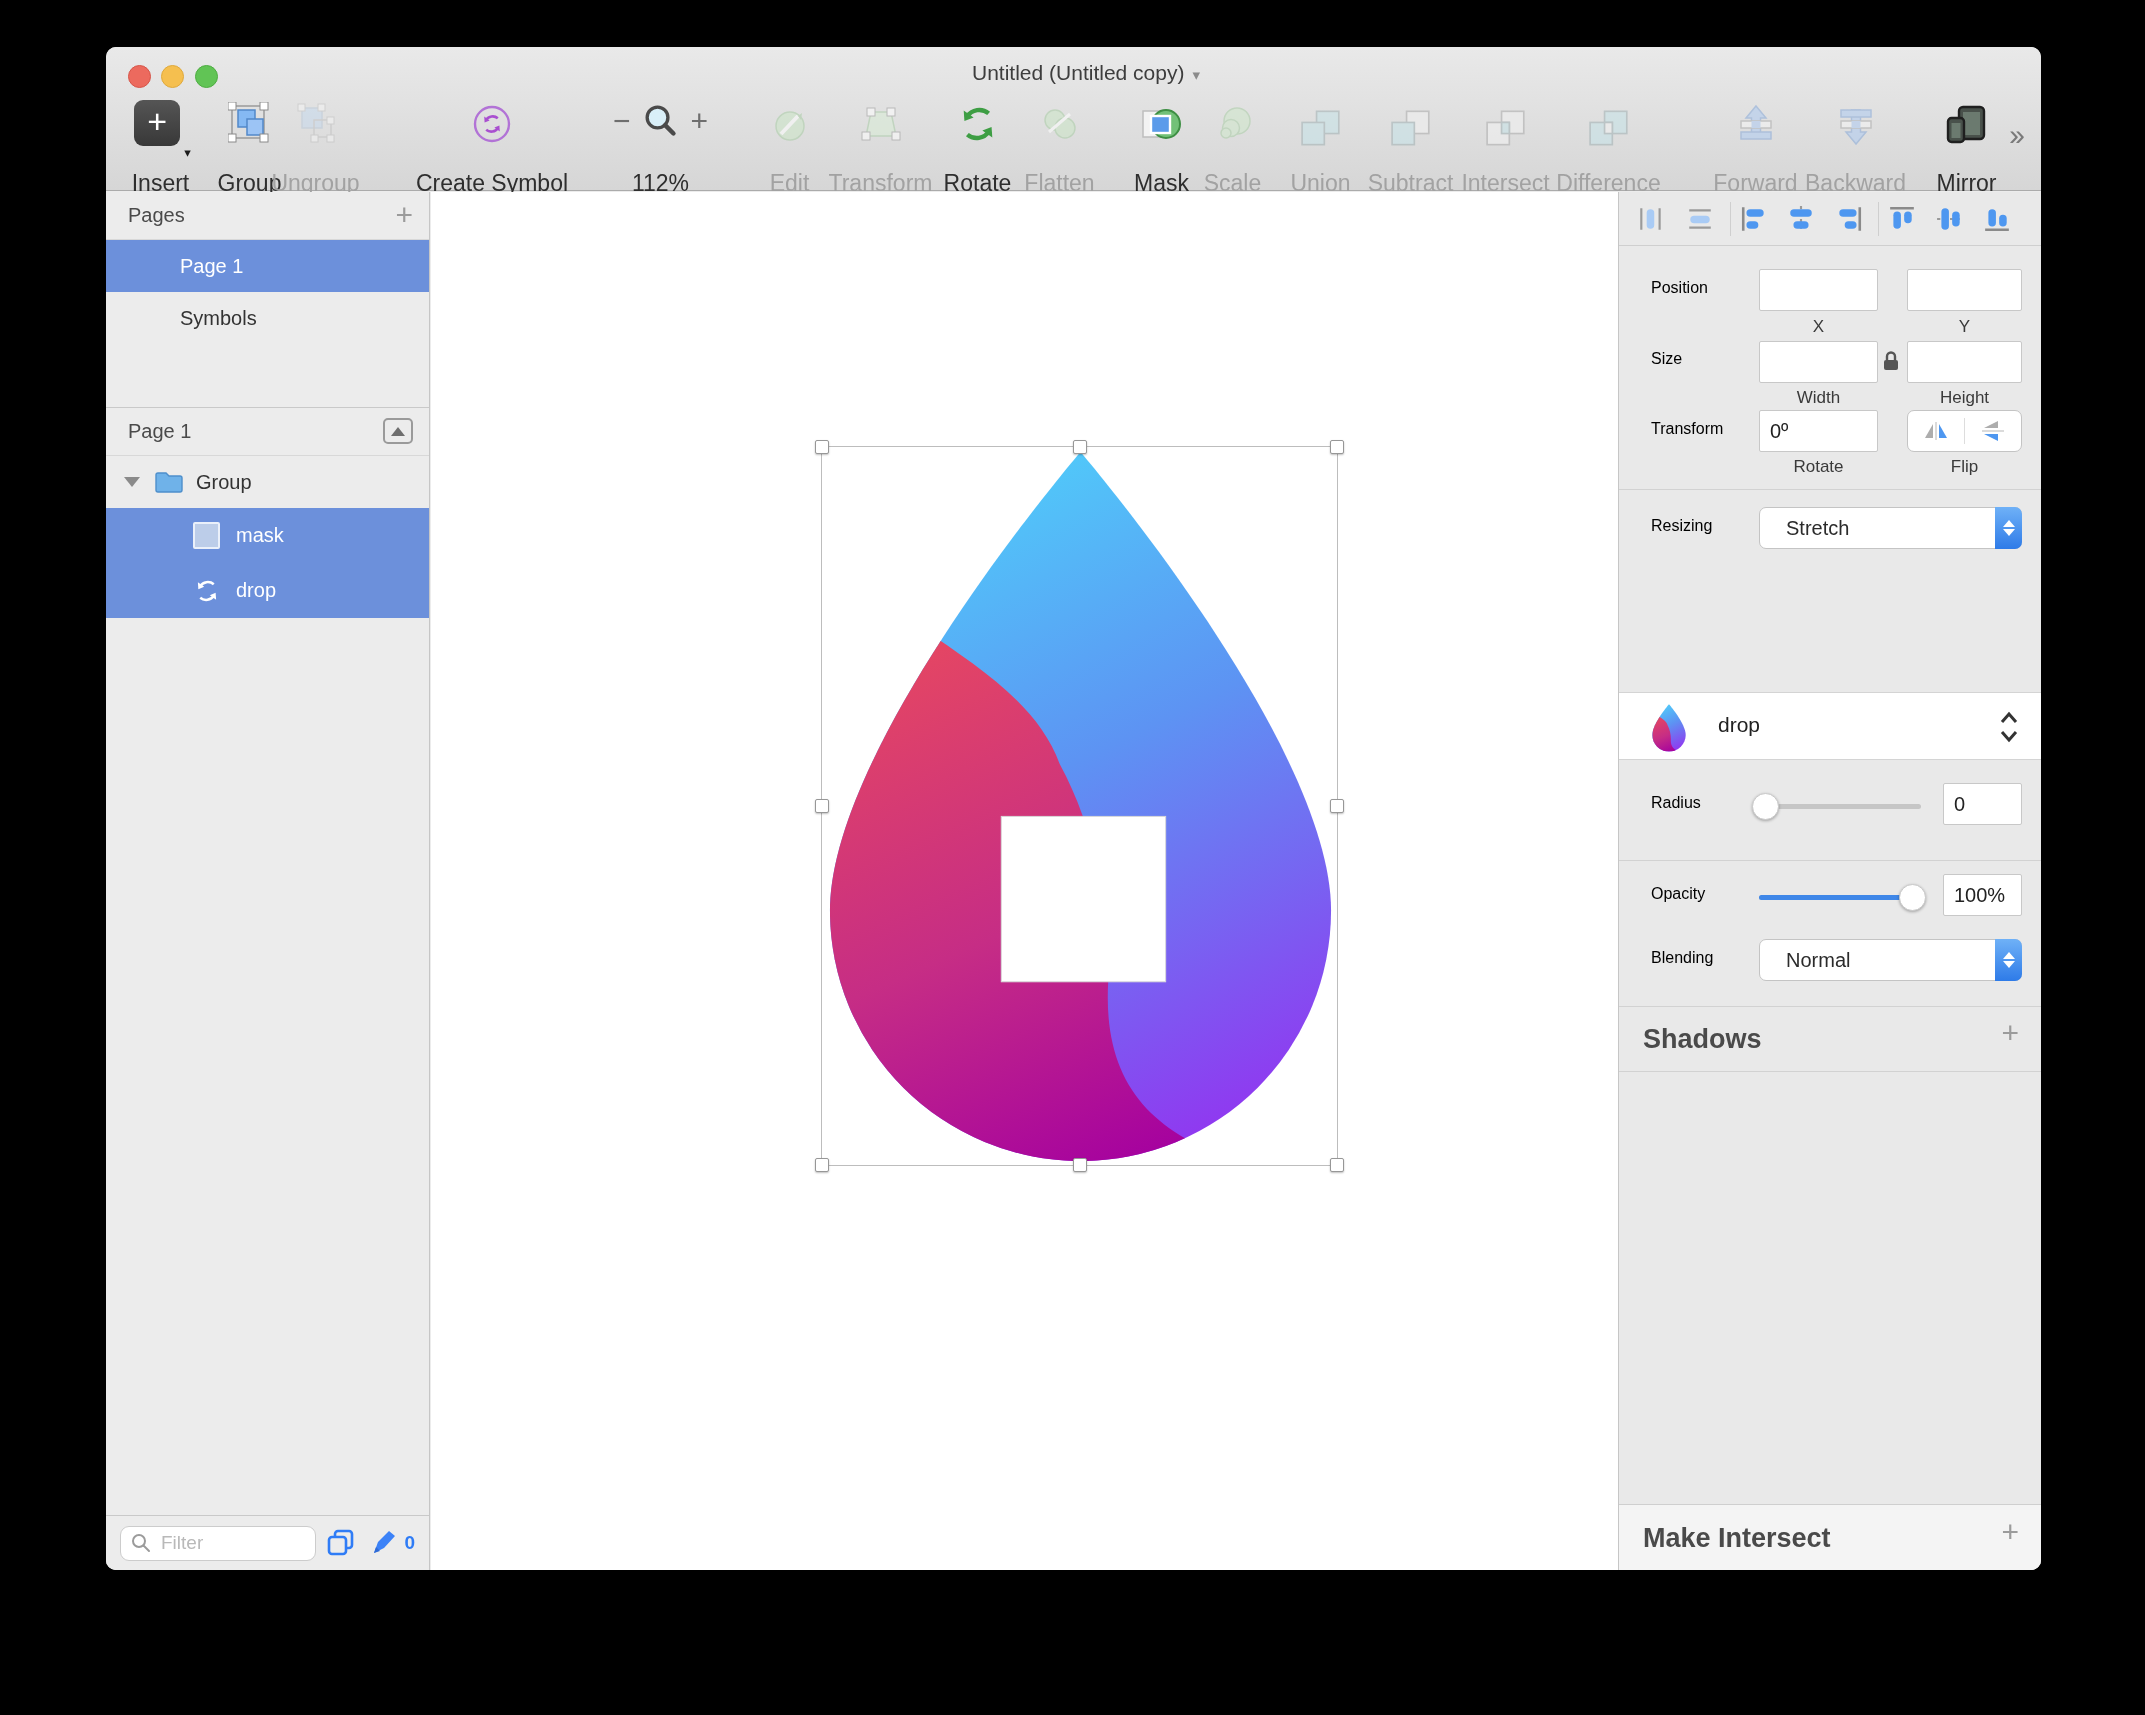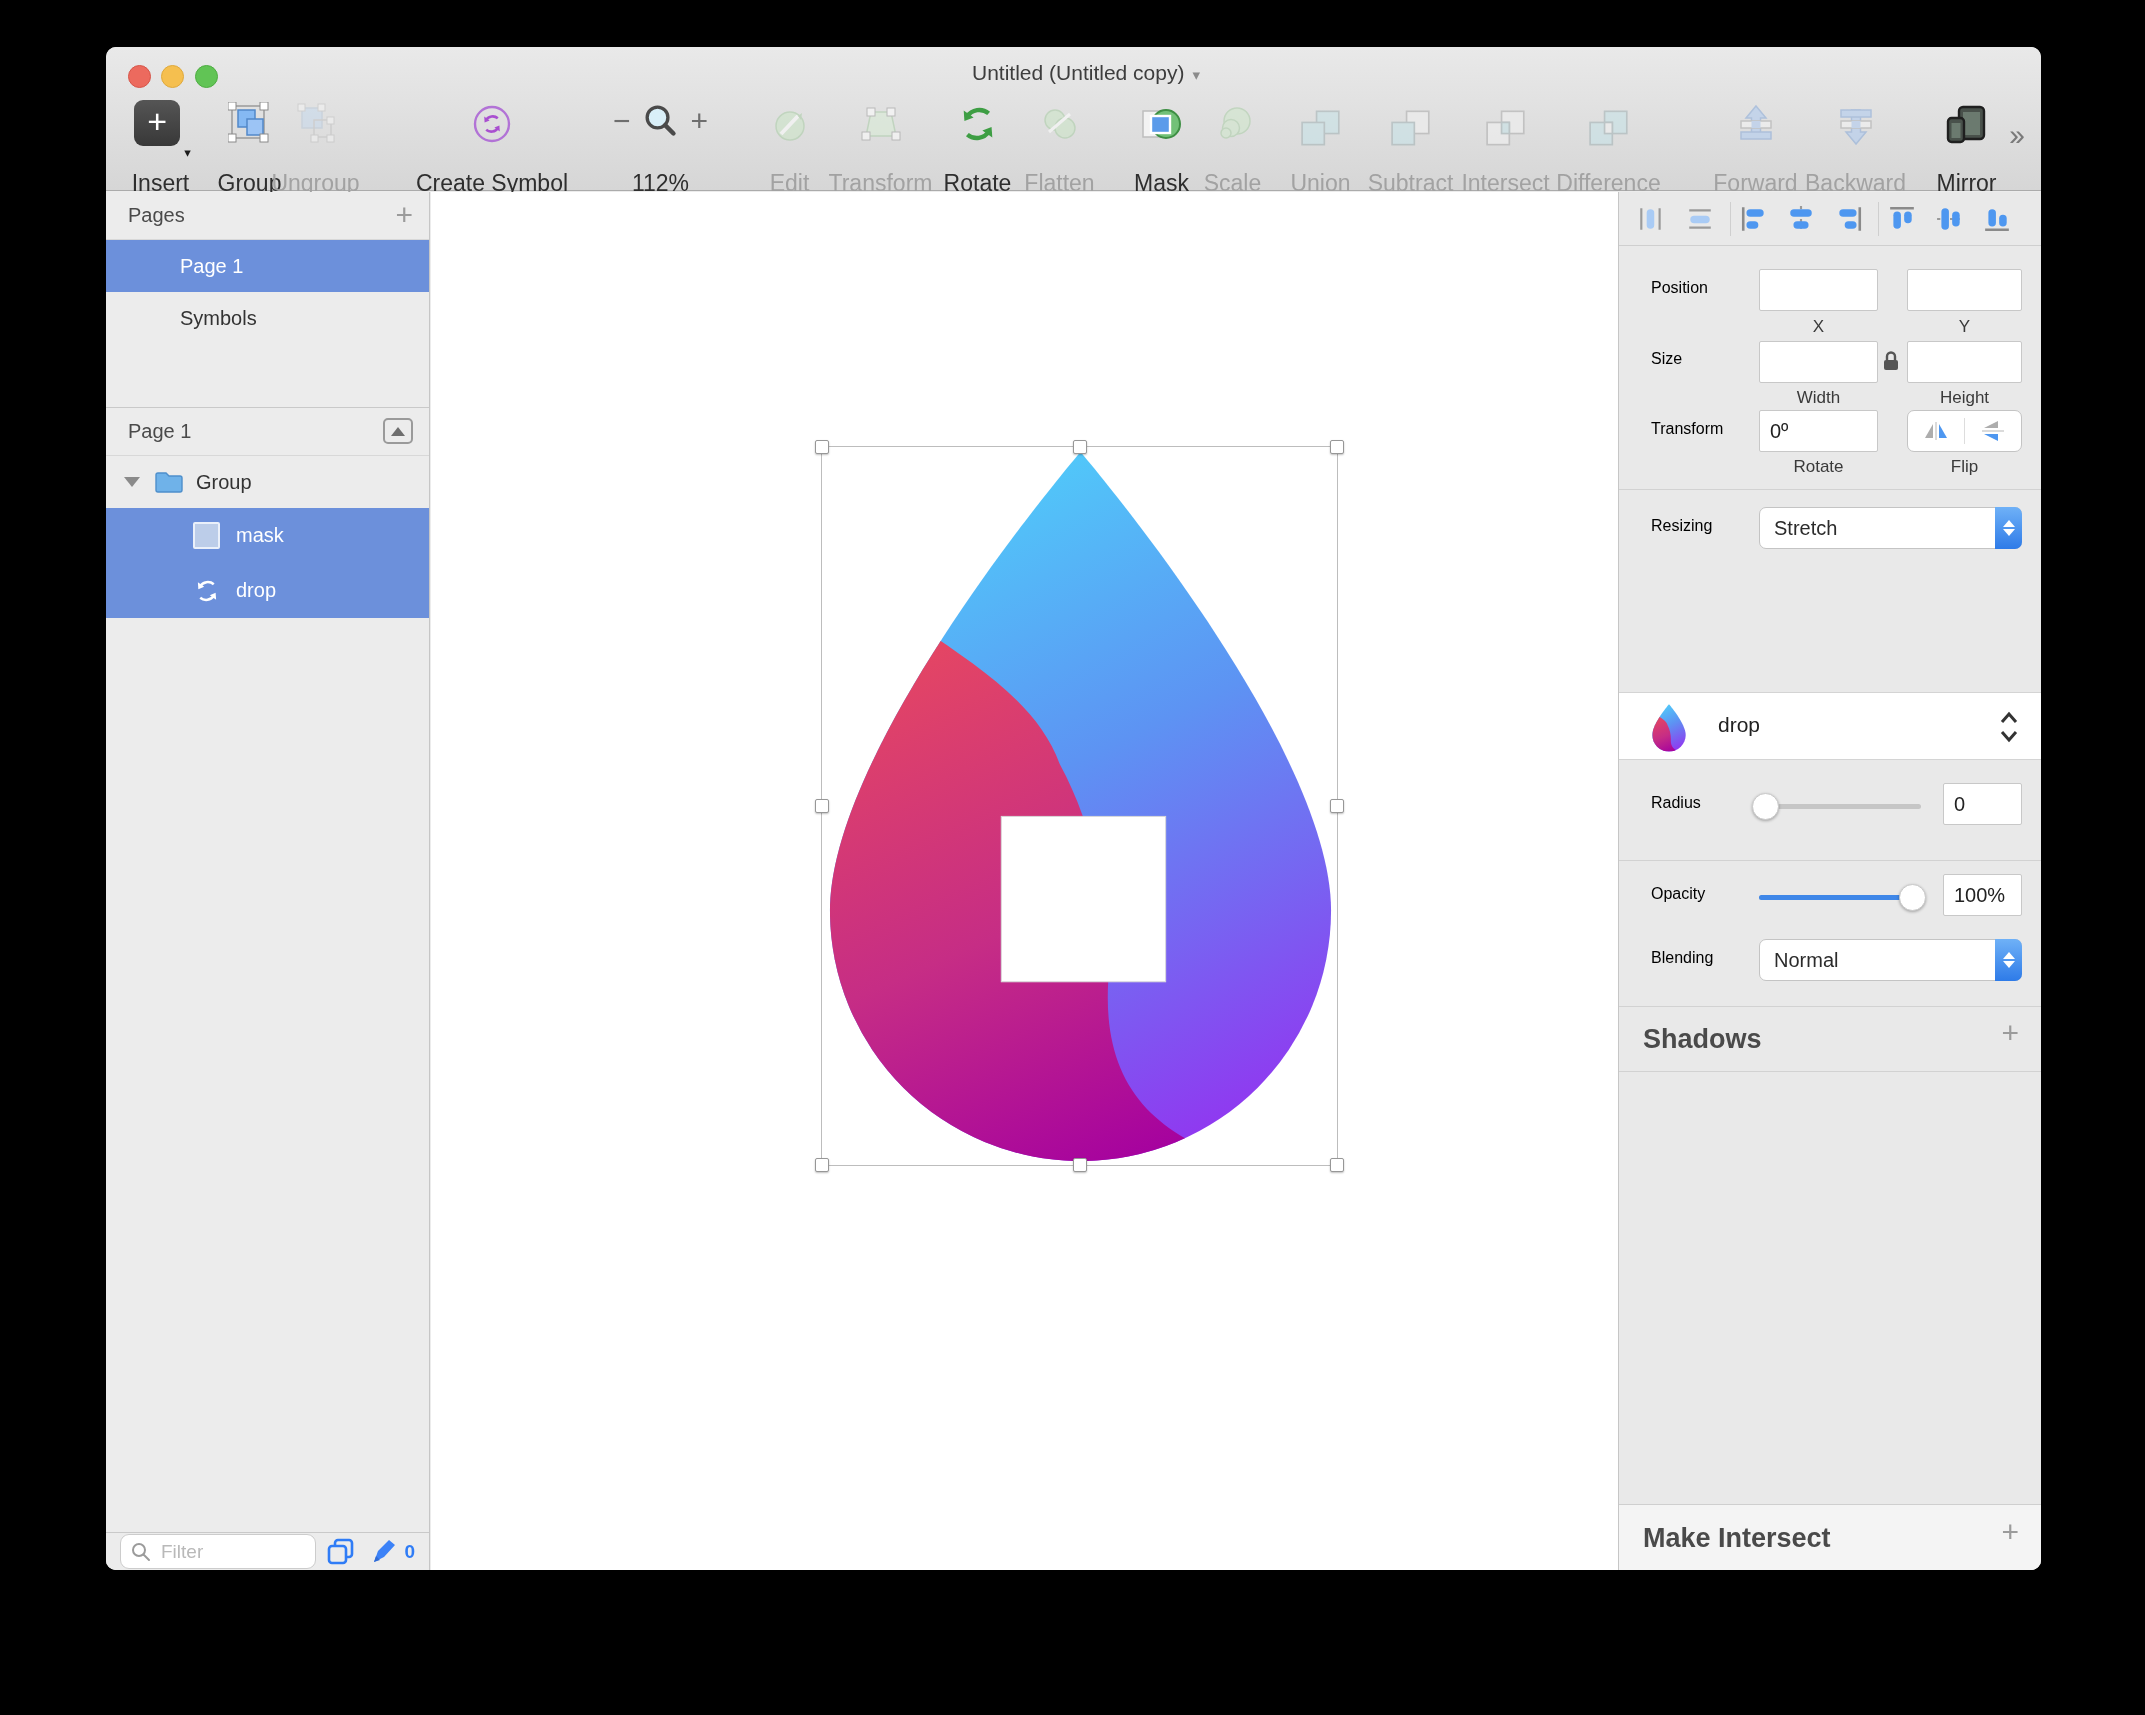--- a/index.html
+++ b/index.html
@@ -33,21 +33,21 @@
   .p-row.sel{background:#6C90DB;color:#fff;}
   #pages-spacer{height:64px;border-bottom:1px solid #C9C9C9;}
   .l-row{height:52px;display:flex;align-items:center;font-size:20px;color:#333;position:relative;}
   .l-row.sel{background:#6C90DB;color:#fff;height:55px;}
   #layers-hdr-icon{position:absolute;right:16px;top:10px;width:30px;height:26px;border:2px solid #9A9A9A;
     border-radius:5px;display:flex;align-items:center;justify-content:center;}
   #layers-hdr-icon .tri{width:0;height:0;border-left:7px solid transparent;border-right:7px solid transparent;
     border-bottom:9px solid #6E6E6E;}
   .caret-down{width:0;height:0;border-left:8px solid transparent;border-right:8px solid transparent;
     border-top:10px solid #8A8A8A;margin:0 14px 0 18px;}
-  #bottom-bar{position:absolute;left:0;right:0;bottom:0;height:38px;border-top:1px solid #C9C9C9;
+  #bottom-bar{position:absolute;left:0;right:0;bottom:0;height:55px;border-top:1px solid #C9C9C9;
     background:#ECECEC;display:flex;align-items:center;}
   #filter-box{margin-left:14px;width:196px;height:35px;border:1px solid #CCC;border-radius:9px;background:#fff;
     display:flex;align-items:center;padding:0 10px;}
   #filter-box input{border:none;outline:none;width:129px;font-size:19px;color:#555;margin-left:8px;
     font-family:"Liberation Sans",sans-serif;background:transparent;}
   #filter-box input::placeholder{color:#B9B9B9;}
   #badge-count{color:#2F7CF6;font-size:19px;font-weight:bold;margin-left:6px;}
   
   #canvas{position:absolute;left:325px;top:145px;width:1188px;bottom:0;background:#fff;}
   #selection{position:absolute;left:390px;top:254px;width:517px;height:720px;border:1px solid #BDBDBD;}
@@ -56,21 +56,21 @@
   
   #inspector{position:absolute;right:0;top:145px;width:423px;bottom:0;background:#E9E9E9;border-left:1px solid #C6C6C6;font-size:20px;color:#2B2B2B;}
   #align-row{position:relative;height:54px;border-bottom:1px solid #CFCFCF;}
   .al{position:absolute;top:13px;width:28px;height:28px;}
   .vdiv{position:absolute;top:10px;width:1px;height:34px;background:#CFCFCF;}
   .insp-label{position:absolute;left:32px;font-size:16px;color:#000000;}
   .field{position:absolute;height:42px;background:#fff;border:1px solid #C8C8C8;border-radius:2px;
     font-size:20px;color:#222;padding:0 10px;font-family:"Liberation Sans",sans-serif;outline:none;}
   .sub{position:absolute;font-size:17px;color:#3A3A3A;text-align:center;width:119px;}
   .dropdown{position:absolute;height:42px;background:#fff;border:1px solid #C4C4C4;border-radius:7px;
-    display:flex;align-items:center;padding-left:14px;}
+    display:flex;align-items:center;padding-left:26px;}
   .dd-cap{position:absolute;right:-1px;top:-1px;width:27px;height:42px;border-radius:0 7px 7px 0;
     background:linear-gradient(#6FB1F7,#2E7BE8);display:flex;flex-direction:column;align-items:center;justify-content:center;gap:2px;}
   .chev-w{width:0;height:0;border-left:6px solid transparent;border-right:6px solid transparent;}
   .chev-w.up{border-bottom:7px solid #fff;}
   .chev-w.dn{border-top:7px solid #fff;}
   .divline{position:absolute;left:0;right:0;height:1px;background:#D2D2D2;}
   #drop-row{position:absolute;left:0;right:0;top:500px;height:68px;background:#fff;
     border-top:1px solid #D4D4D4;border-bottom:1px solid #D4D4D4;}
   .slider-track{position:absolute;height:5px;border-radius:3px;background:#C6C6C6;}
   .slider-fill{position:absolute;height:5px;border-radius:3px;background:#3F87E8;}

